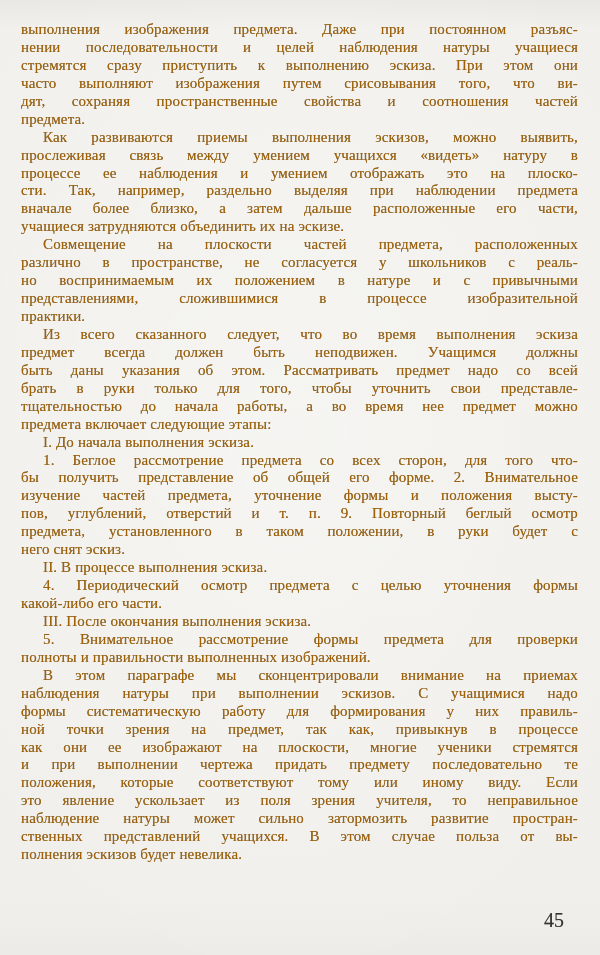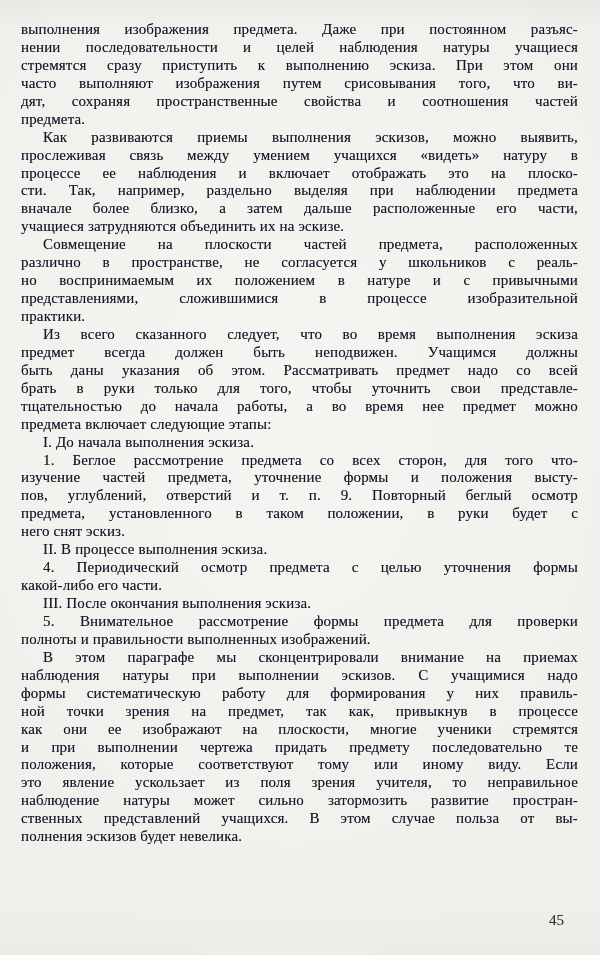--- a/index.html
+++ b/index.html
@@ -21,21 +21,21 @@
     position: absolute;
     inset: 0;
     pointer-events: none;
     background: radial-gradient(ellipse 120% 100% at 50% 50%, rgba(0,0,0,0) 70%, rgba(90,88,84,0.06) 100%);
   }
   .text-block {
     position: absolute;
     left: 21px;
     top: 21px;
     width: 557px;
-    color: #0f172a;
+    color: #a16207;
     font-size: 15px;
     letter-spacing: 0.15px;
     text-shadow: 0 0 0.6px rgba(58,56,52,0.55);
   }
   .line {
     height: 17.95px;
     line-height: 17.95px;
     overflow: hidden;
     text-align: justify;
     text-align-last: justify;
@@ -44,57 +44,58 @@
   .line.end {
     text-align-last: left;
   }
   .line.in {
     text-indent: 22px;
   }
   .pageno {
     position: absolute;
     top: 911px;
     right: 36px;
-    font-size: 15px;
+    font-size: 20px;
     line-height: 18px;
     color: #35332f;
     text-shadow: 0 0 0.6px rgba(58,56,52,0.5);
   }
 </style>
 </head>
 <body>
 
 <div class="scan-vignette"></div>
 
 <div class="text-block">
   <div class="line">выполнения изображения предмета. Даже при постоянном разъяс-</div>
   <div class="line">нении последовательности и целей наблюдения натуры учащиеся</div>
   <div class="line">стремятся сразу приступить к выполнению эскиза. При этом они</div>
   <div class="line">часто выполняют изображения путем срисовывания того, что ви-</div>
   <div class="line">дят, сохраняя пространственные свойства и соотношения частей</div>
   <div class="line end">предмета.</div>
   <div class="line in">Как развиваются приемы выполнения эскизов, можно выявить,</div>
   <div class="line">прослеживая связь между умением учащихся «видеть» натуру в</div>
-  <div class="line">процессе ее наблюдения и включает отображать это на плоско-</div>
+  <div class="line">процессе ее наблюдения и умением отображать это на плоско-</div>
   <div class="line">сти. Так, например, раздельно выделяя при наблюдении предмета</div>
   <div class="line">вначале более близко, а затем дальше расположенные его части,</div>
   <div class="line end">учащиеся затрудняются объединить их на эскизе.</div>
   <div class="line in">Совмещение на плоскости частей предмета, расположенных</div>
   <div class="line">различно в пространстве, не согласуется у школьников с реаль-</div>
   <div class="line">но воспринимаемым их положением в натуре и с привычными</div>
   <div class="line">представлениями, сложившимися в процессе изобразительной</div>
   <div class="line end">практики.</div>
   <div class="line in">Из всего сказанного следует, что во время выполнения эскиза</div>
   <div class="line">предмет всегда должен быть неподвижен. Учащимся должны</div>
   <div class="line">быть даны указания об этом. Рассматривать предмет надо со всей</div>
   <div class="line">брать в руки только для того, чтобы уточнить свои представле-</div>
   <div class="line">тщательностью до начала работы, а во время нее предмет можно</div>
   <div class="line end">предмета включает следующие этапы:</div>
   <div class="line in end">I. До начала выполнения эскиза.</div>
   <div class="line in">1. Беглое рассмотрение предмета со всех сторон, для того что-</div>
+  <div class="line">бы получить представление об общей его форме. 2. Внимательное</div>
   <div class="line">изучение частей предмета, уточнение формы и положения высту-</div>
   <div class="line">пов, углублений, отверстий и т. п. 9. Повторный беглый осмотр</div>
   <div class="line">предмета, установленного в таком положении, в руки будет с</div>
   <div class="line end">него снят эскиз.</div>
   <div class="line in end">II. В процессе выполнения эскиза.</div>
   <div class="line in">4. Периодический осмотр предмета с целью уточнения формы</div>
   <div class="line end">какой-либо его части.</div>
   <div class="line in end">III. После окончания выполнения эскиза.</div>
   <div class="line in">5. Внимательное рассмотрение формы предмета для проверки</div>
   <div class="line end">полноты и правильности выполненных изображений.</div>

